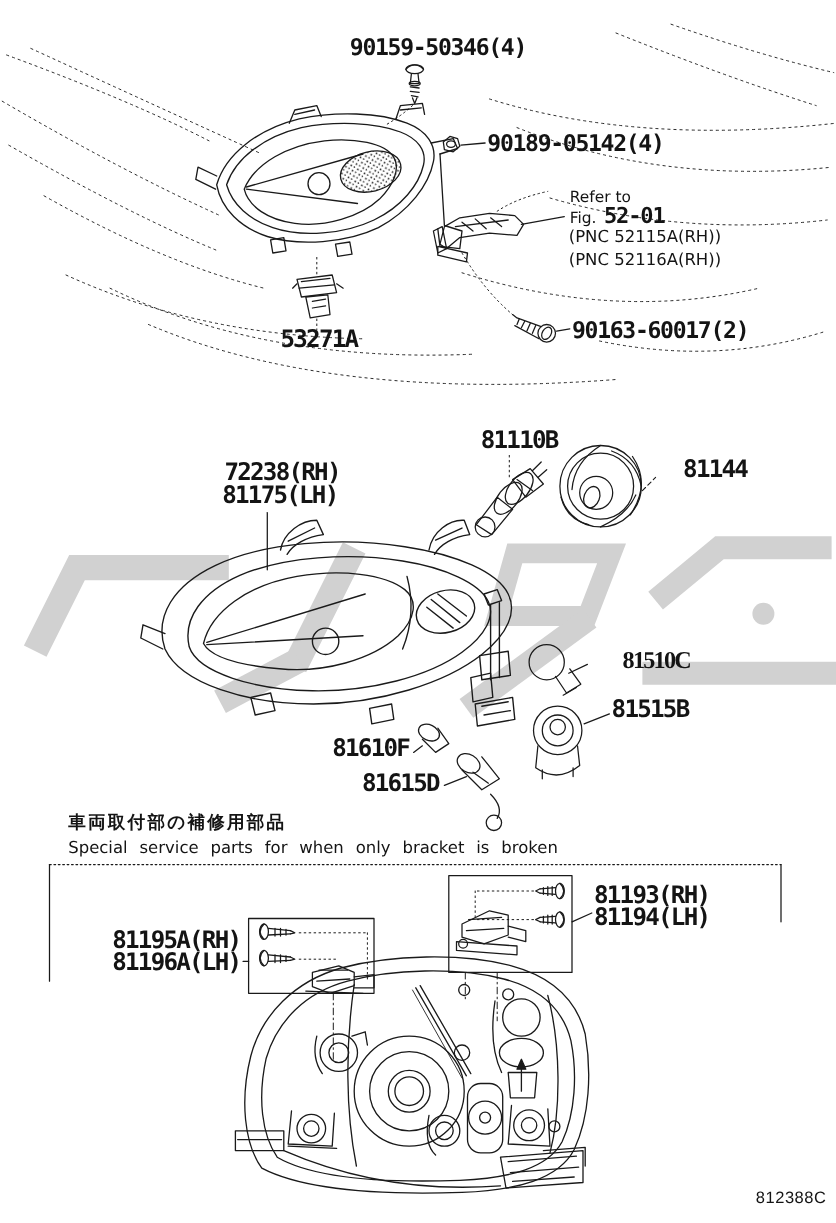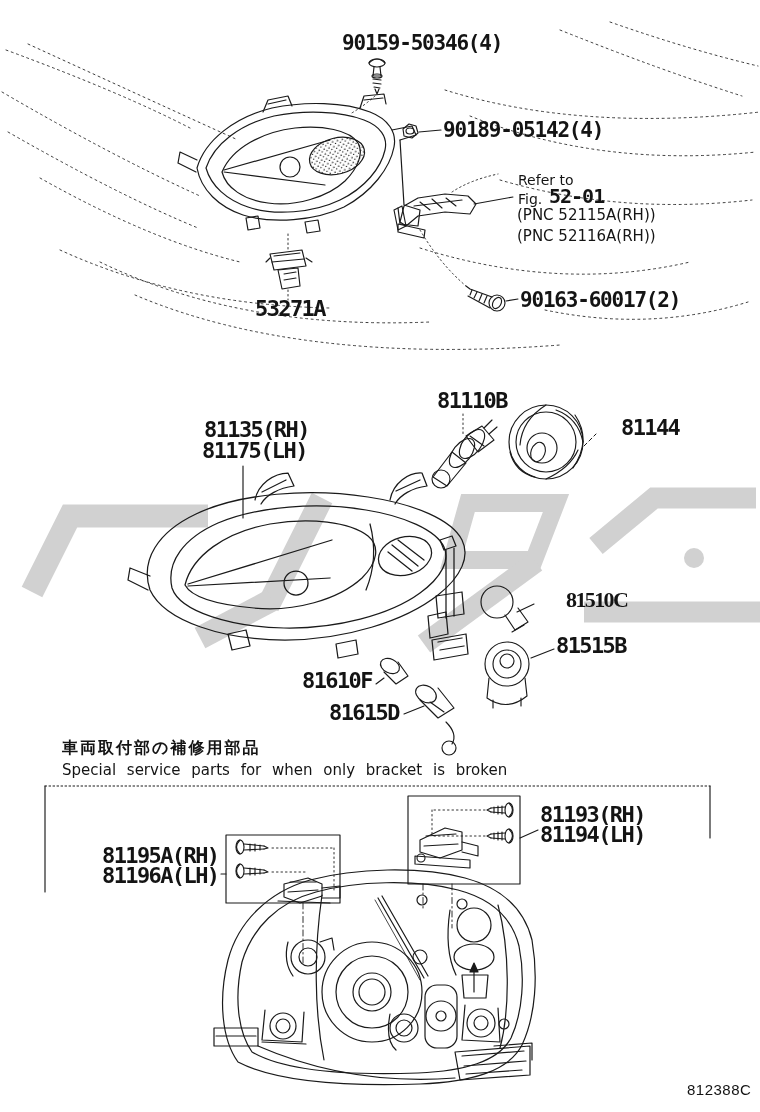--- a/index.html
+++ b/index.html
@@ -329,35 +329,35 @@
       <rect x="214" y="1028" width="44" height="18"></rect>
       <path d="M216,1036 L256,1036"></path>
       <path d="M455,1052 L530,1046 L530,1075 L460,1080 Z"></path>
       <path d="M462,1056 L524,1051 M464,1066 L526,1061 M466,1074 L522,1070"></path>
       <path d="M494,1046 L532,1043 L532,1060"></path>
       <path d="M258,1046 Q350,1086 455,1078"></path>
     </g>
   </g>
 </svg>
 
-<div class="label pn" style="left:318px;top:31px;margin-left:24px;">90159-50346(4)</div>
+<div class="label pn" style="left:318px;top:31px;">90159-50346(4)</div>
 <div class="label pn" style="left:443px;top:118px;">90189-05142(4)</div>
 
 <div class="label refer-sm" style="left:518px;top:172px;">Refer to</div>
 <div class="label refer-sm" style="left:518px;top:191px;">Fig.</div>
 <div class="label refer-fig" style="left:549px;top:184px;">52-01</div>
 <div class="label pnc" style="left:517px;top:206px;">(PNC 52115A(RH))</div>
 <div class="label pnc" style="left:517px;top:227px;">(PNC 52116A(RH))</div>
 
 <div class="label pn-lg" style="left:255px;top:299px;">53271A</div>
 <div class="label pn" style="left:520px;top:288px;">90163-60017(2)</div>
 
 <div class="label pn-lg" style="left:437px;top:391px;">81110B</div>
 <div class="label pn-lg" style="left:597px;top:418px;margin-left:24px;">81144</div>
-<div class="label pn-lg" style="left:204px;top:420px;">81135(RH)</div>
+<div class="label pn-lg" style="left:204px;top:420px;">72238(RH)</div>
 <div class="label pn-lg" style="left:202px;top:441px;">81175(LH)</div>
 
 <div class="label pn-lg" style="left:566px;top:590px;font-family:Liberation Serif, serif;">81510C</div>
 <div class="label pn-lg" style="left:556px;top:636px;">81515B</div>
 <div class="label pn-lg" style="left:302px;top:671px;">81610F</div>
 <div class="label pn-lg" style="left:329px;top:703px;">81615D</div>
 
 <div class="label note-jp" style="left:62px;top:738px;">車両取付部の補修用部品</div>
 <div class="label note-en" style="left:62px;top:761px;">Special service parts for when only bracket is broken</div>
 

